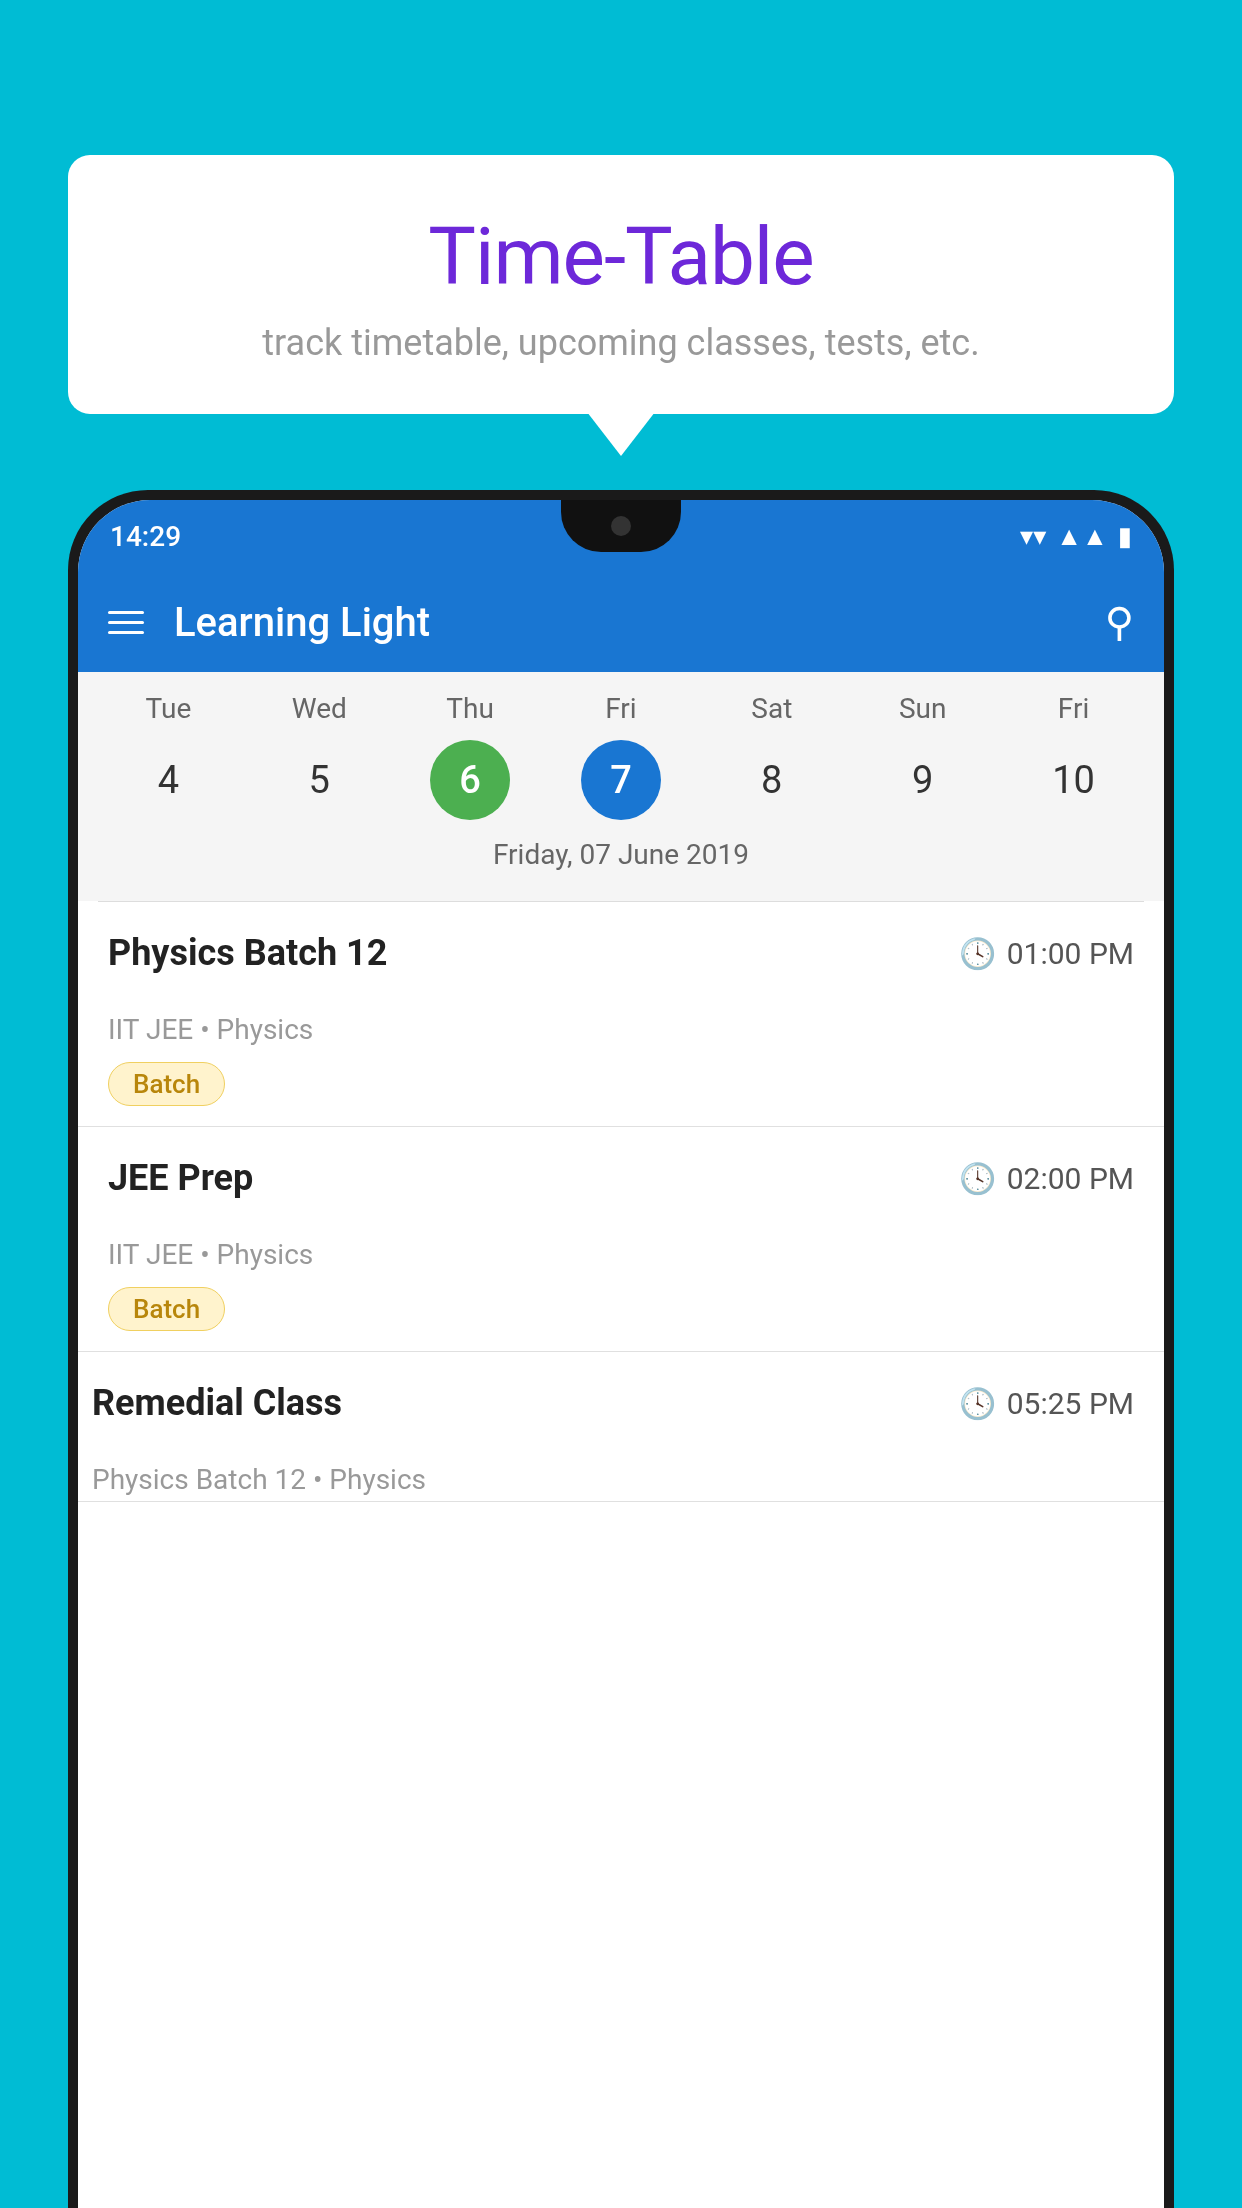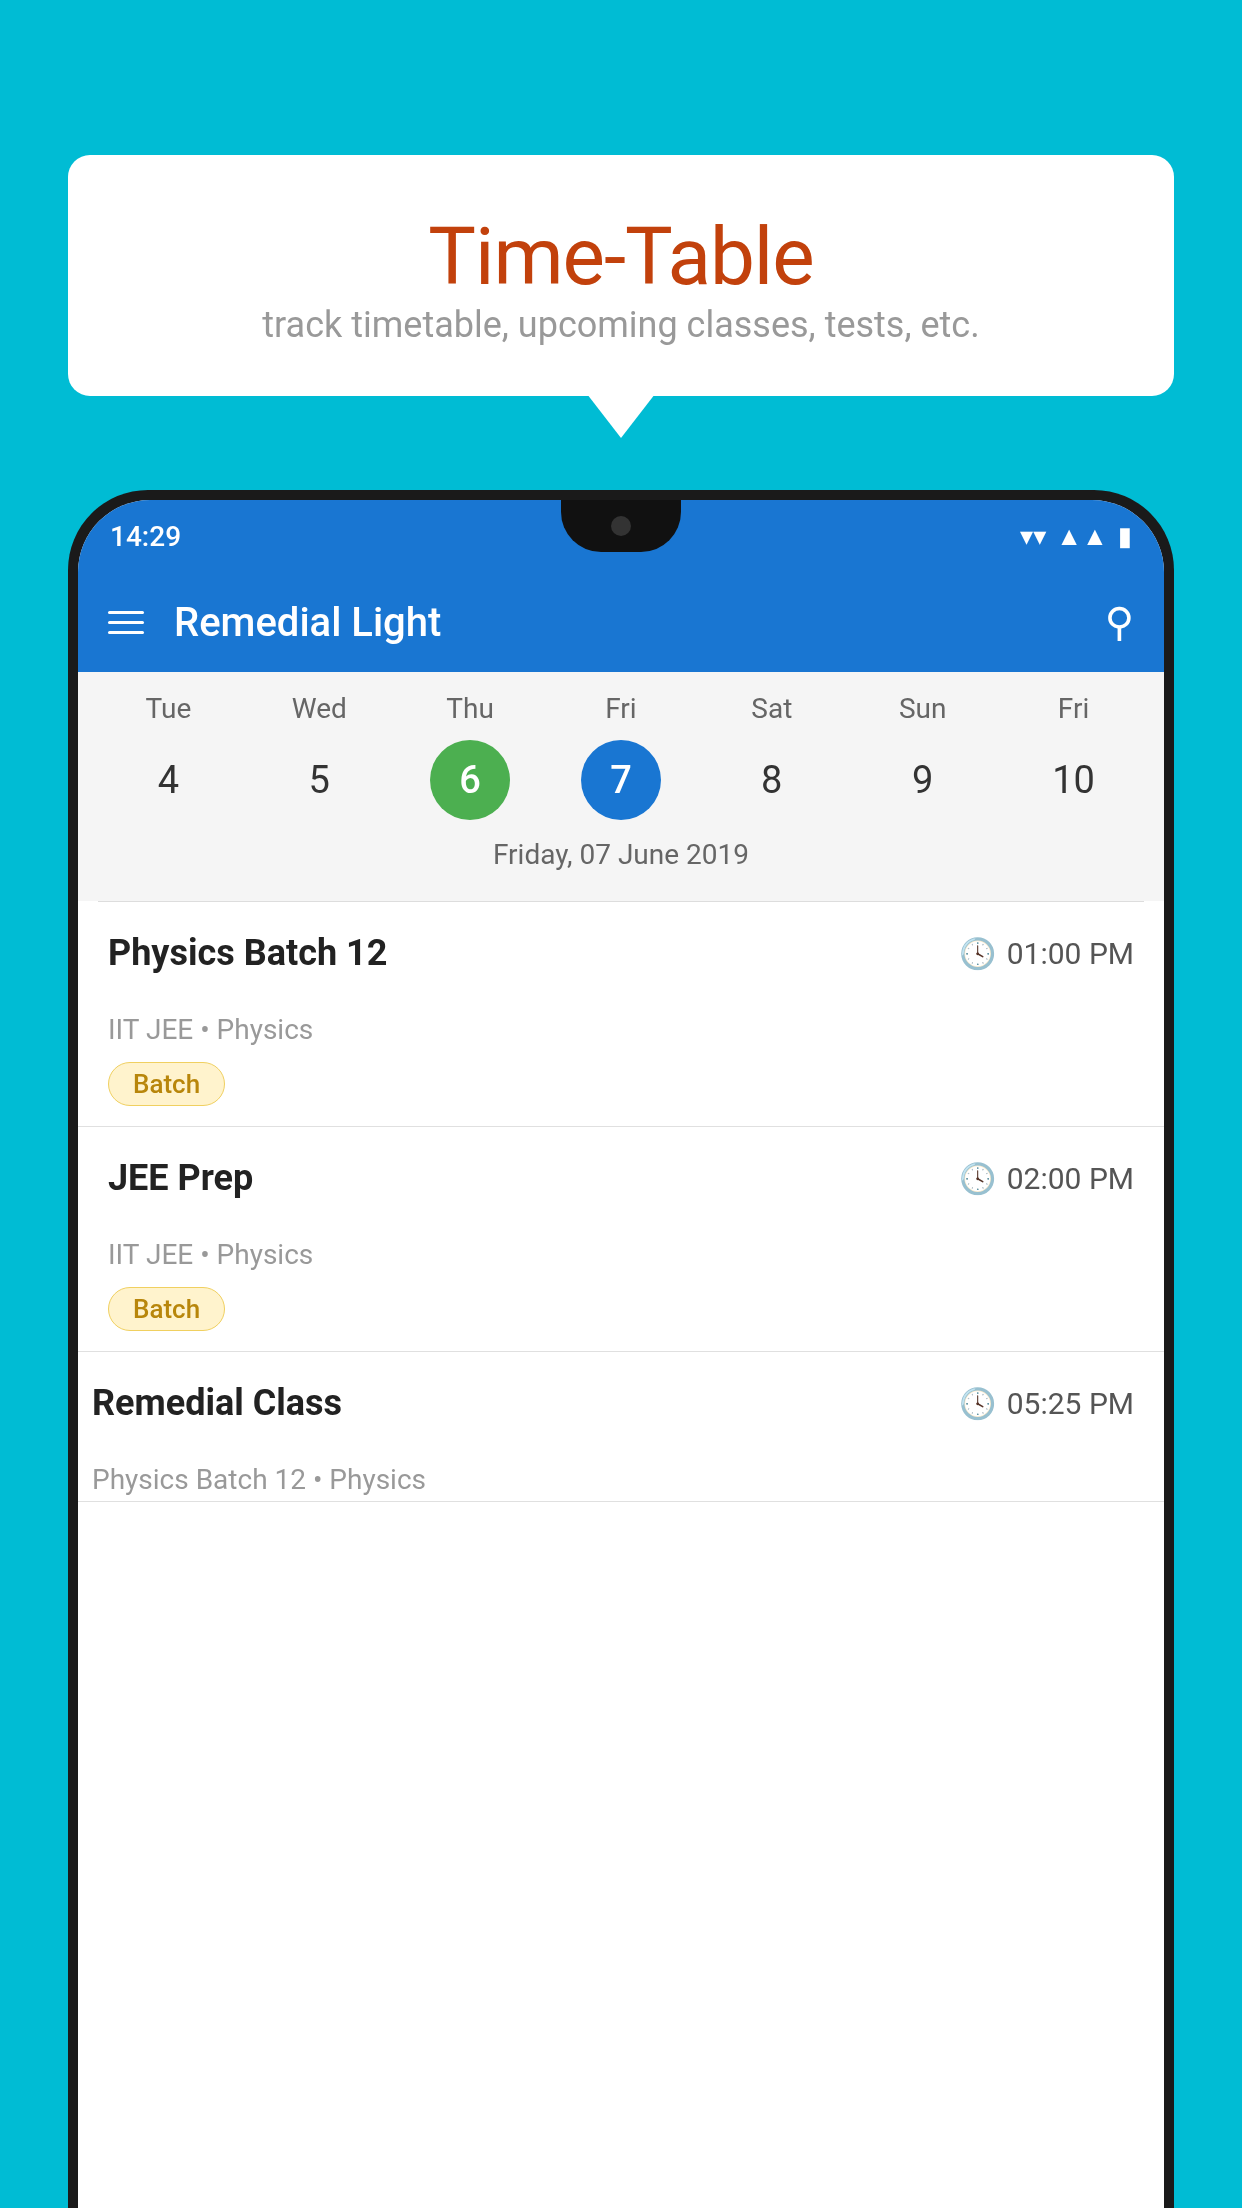--- a/index.html
+++ b/index.html
@@ -33,23 +33,24 @@
       transform: translateX(-50%);
       width: 0;
       height: 0;
       border-left: 34px solid transparent;
       border-right: 34px solid transparent;
       border-top: 44px solid white;
     }
 
     .bubble-title {
       font-size: 80px;
-      color: #c2410c;
+      color: #6d28d9;
       font-weight: 400;
       letter-spacing: -1px;
+      margin-bottom: 18px;
     }
 
     .bubble-subtitle {
       font-size: 36px;
       color: #999;
       font-weight: 400;
     }
 
     
     .phone-frame {
@@ -319,21 +320,21 @@
           <span style="color:white;font-size:26px;">▮</span>
         </div>
       </div>
 
       <div class="app-bar">
         <div class="menu-icon">
           <span></span>
           <span></span>
           <span></span>
         </div>
-        <span class="app-title">Remedial Light</span>
+        <span class="app-title">Learning Light</span>
         <span class="search-icon">⚲</span>
       </div>
 
       <div class="calendar-strip">
         <div class="day-headers">
           <div class="day-header">Tue</div>
           <div class="day-header">Wed</div>
           <div class="day-header">Thu</div>
           <div class="day-header">Fri</div>
           <div class="day-header">Sat</div>

